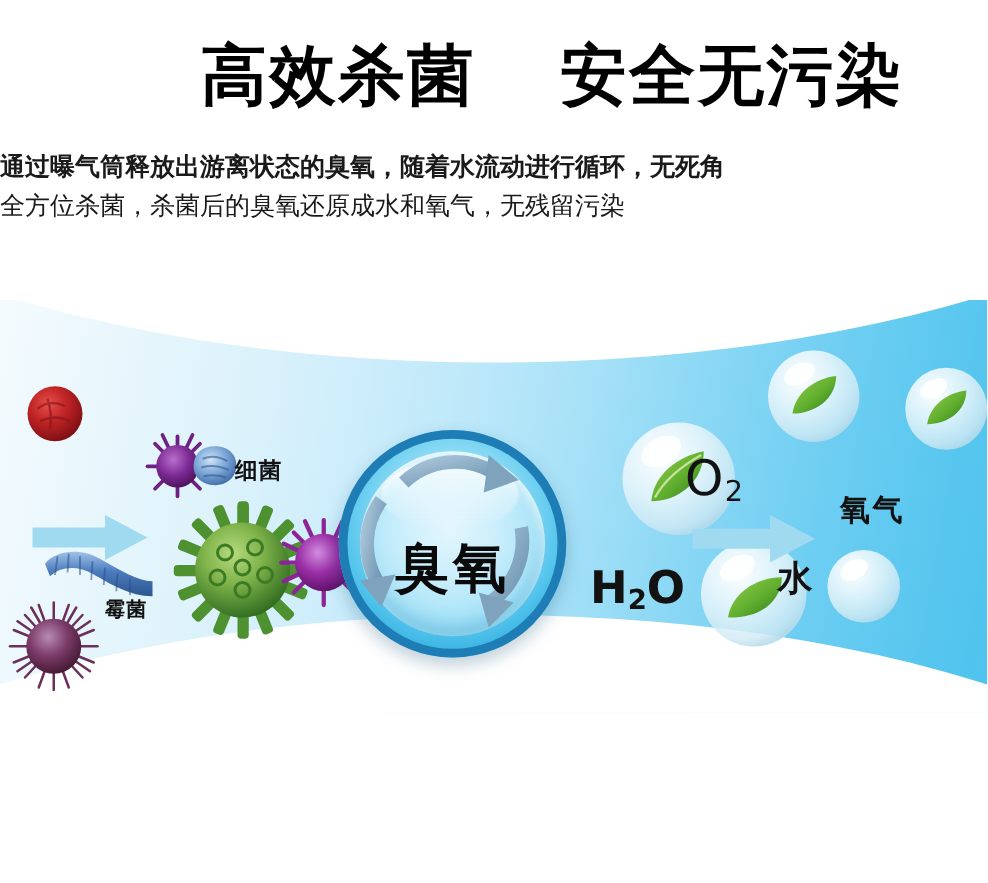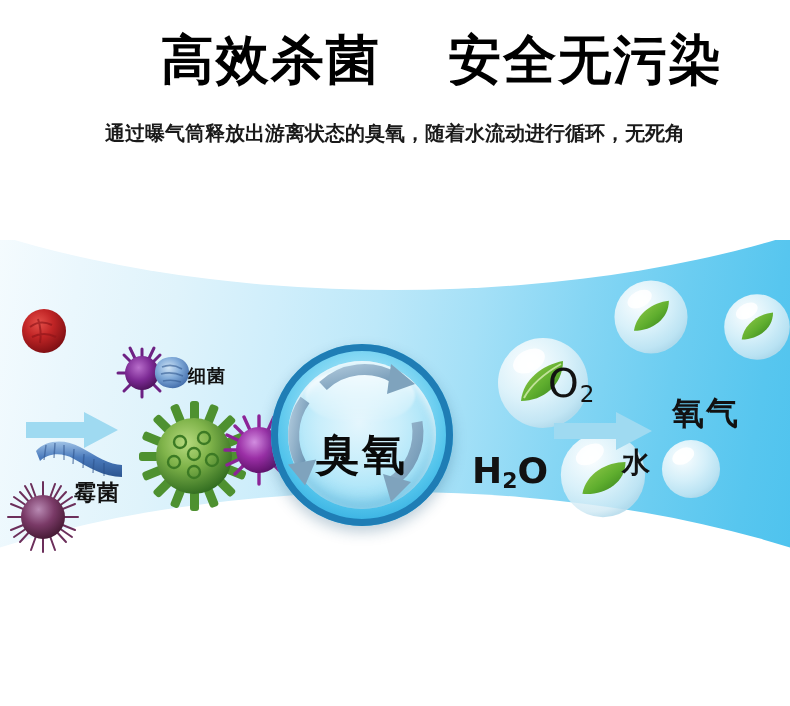--- a/index.html
+++ b/index.html
@@ -12,21 +12,21 @@
 
   
   .title{
     position:absolute;left:0;top:34px;width:790px;text-align:center;
     font-size:53px;line-height:60px;font-weight:bold;color:#000;
     letter-spacing:2px;font-family:Liberation Mono, monospace;
     white-space:pre;
     padding-left:47px;
   }
   .subtitle{
-    position:absolute;left:0;top:118px;width:790px;text-align:center;
+    position:absolute;left:0;top:118px;width:790px;
     font-size:20px;line-height:31px;color:#1a1a1a;
     font-family:"DejaVu Sans","Liberation Sans",sans-serif;
   }
   .subtitle .ln{display:block;}
   .subtitle .ln.first{font-weight:600;}
 
   
   .stage{position:absolute;left:0;top:240px;width:790px;height:330px;overflow:hidden;}
 
   
@@ -70,26 +70,26 @@
     font-family:"DejaVu Sans","Liberation Sans",sans-serif;
     margin-top:24px;
   }
 
   
   .cnlabel{
     position:absolute;font-weight:bold;color:#121212;
     font-family:"DejaVu Sans","Liberation Sans",sans-serif;white-space:nowrap;
   }
   .lbl-xijun{left:188px;top:124px;font-size:18px;letter-spacing:1px;}
-  .lbl-meijun{left:74px;top:238px;font-size:22px;letter-spacing:1px;}
+  .lbl-meijun{left:84px;top:238px;font-size:16px;letter-spacing:1px;}
   .lbl-o2{left:548px;top:121px;font-size:39px;font-weight:normal;letter-spacing:0px;}
   .lbl-o2 sub{font-size:23px;vertical-align:baseline;position:relative;top:5px;left:1px;}
   .lbl-h2o{left:472px;top:198px;font-size:36px;font-weight:bold;margin-top:12px;}
   .lbl-h2o sub{font-size:22px;vertical-align:baseline;position:relative;top:5px;}
-  .lbl-yangqi{left:672px;top:152px;font-size:32px;letter-spacing:2px;}
+  .lbl-yangqi{left:672px;top:152px;font-size:24px;letter-spacing:2px;}
   .lbl-shui{left:622px;top:204px;font-size:28px;}
 
   
   .flowarrow{position:absolute;}
 
   
   .germ{position:absolute;}
   .bubble{position:absolute;}
 
   
@@ -97,20 +97,21 @@
 </style>
 </head>
 <body>
 
 <div class="page">
 
   <div class="title">高效杀菌  安全无污染</div>
 
   <div class="subtitle">
     <span class="ln first">通过曝气筒释放出游离状态的臭氧，随着水流动进行循环，无死角</span>
+    <span class="ln">全方位杀菌，杀菌后的臭氧还原成水和氧气，无残留污染</span>
   </div>
 
   <div class="stage">
 
     <div class="band">
       <div class="band-fill"></div>
       <div class="cut cut-top"></div>
       <div class="cut cut-bottom"></div>
     </div>
 

